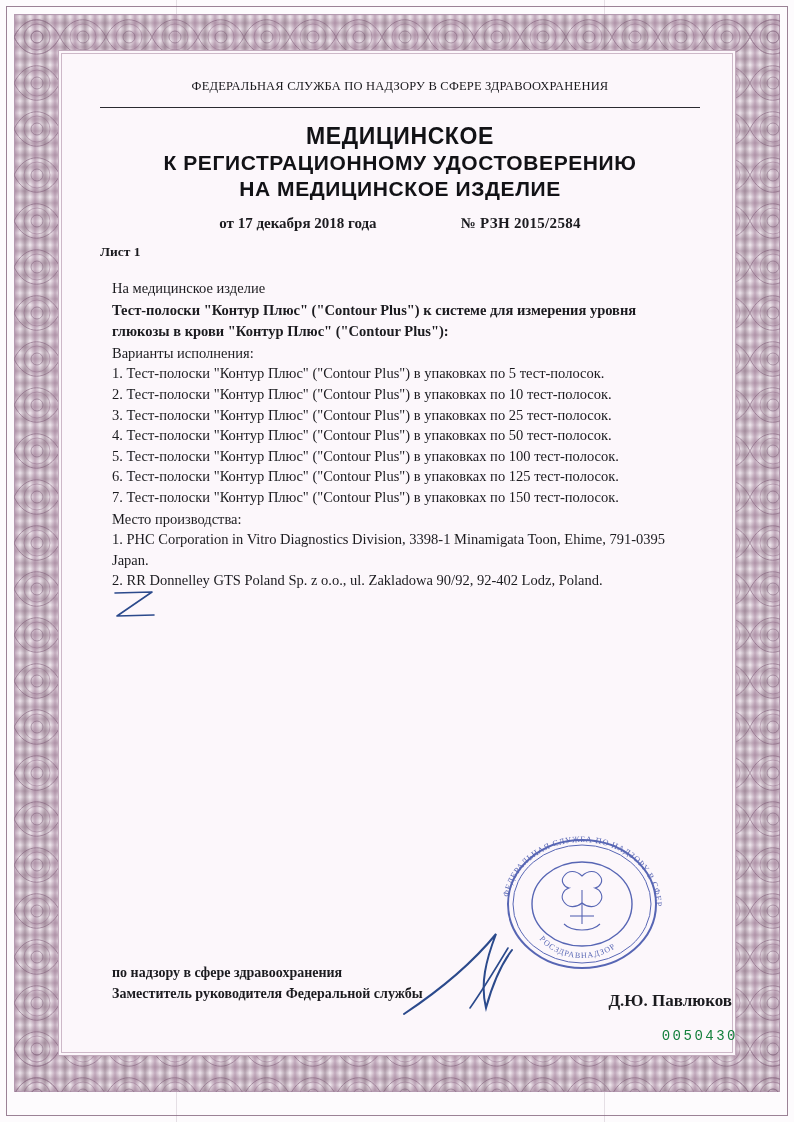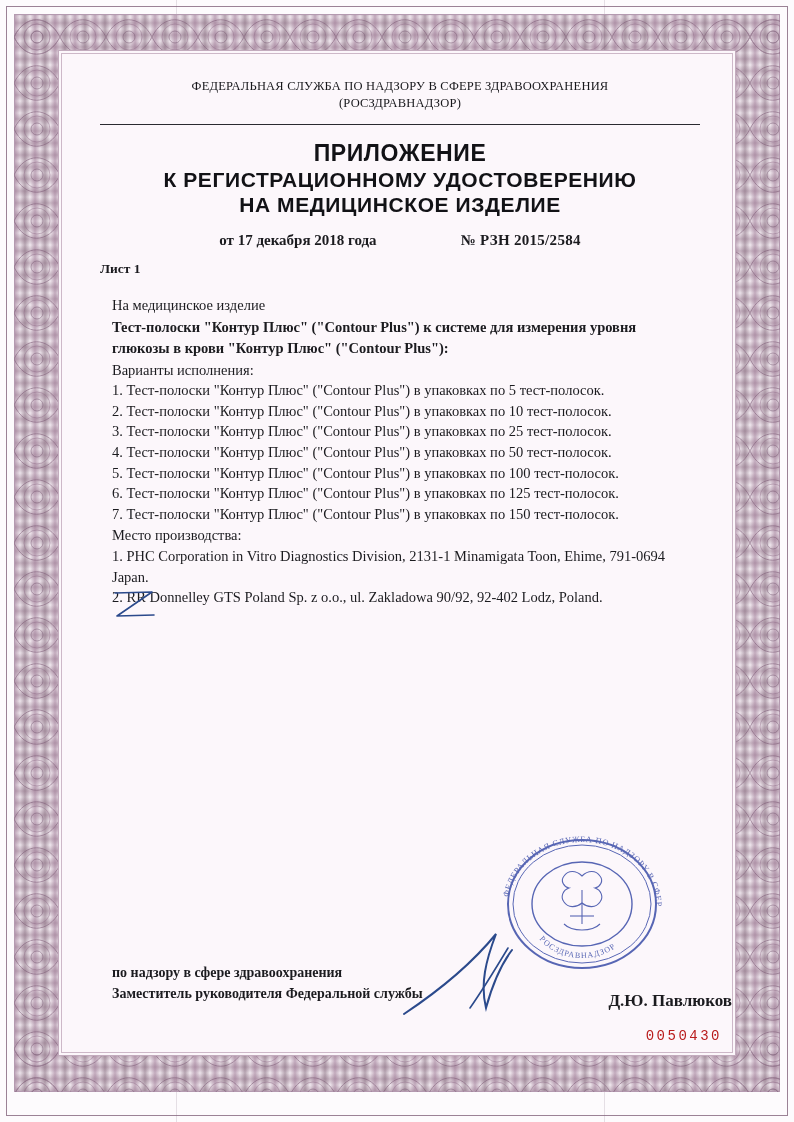--- a/index.html
+++ b/index.html
@@ -201,23 +201,23 @@
   .signature-ink {
     position: absolute;
     left: 400px;
     top: 930px;
     width: 150px;
     height: 90px;
   }
 
   .serial {
     position: absolute;
-    right: 72px;
+    right: 56px;
     top: 1028px;
-    color: #b91c1c;
+    color: #15803d;
     font-family: "Liberation Mono", monospace;
     font-size: 14px;
     letter-spacing: 2.5px;
   }
 </style>
 </head>
 <body>
 
 <div class="page">
 
@@ -241,27 +241,26 @@
     <rect x="0" y="0" width="44" height="1078" fill="url(#waveH)"></rect>
     <rect x="722" y="0" width="44" height="1078" fill="url(#waveH)"></rect>
   </svg>
 
   <div class="border-inner-mask"></div>
 
   <div class="content">
 
     <div class="agency">
       <div>ФЕДЕРАЛЬНАЯ СЛУЖБА ПО НАДЗОРУ В СФЕРЕ ЗДРАВООХРАНЕНИЯ</div>
-      <div class="line2">(РОСЗДРАВНАДЗОР)</div>
     </div>
 
     <hr class="hr-top">
 
     <div class="title">
-      <div class="l1">ПРИЛОЖЕНИЕ</div>
+      <div class="l1">МЕДИЦИНСКОЕ</div>
       <div>К РЕГИСТРАЦИОННОМУ УДОСТОВЕРЕНИЮ</div>
       <div>НА МЕДИЦИНСКОЕ ИЗДЕЛИЕ</div>
     </div>
 
     <div class="meta-row">
       <div class="date">от  17 декабря 2018 года</div>
       <div class="regnum">№  РЗН 2015/2584</div>
     </div>
 
     <div class="sheet">Лист  1</div>
@@ -275,21 +274,21 @@
         <li>1. Тест-полоски "Контур Плюс" ("Contour Plus") в упаковках по 5 тест-полосок.</li>
         <li>2. Тест-полоски "Контур Плюс" ("Contour Plus") в упаковках по 10 тест-полосок.</li>
         <li>3. Тест-полоски "Контур Плюс" ("Contour Plus") в упаковках по 25 тест-полосок.</li>
         <li>4. Тест-полоски "Контур Плюс" ("Contour Plus") в упаковках по 50 тест-полосок.</li>
         <li>5. Тест-полоски "Контур Плюс" ("Contour Plus") в упаковках по 100 тест-полосок.</li>
         <li>6. Тест-полоски "Контур Плюс" ("Contour Plus") в упаковках по 125 тест-полосок.</li>
         <li>7. Тест-полоски "Контур Плюс" ("Contour Plus") в упаковках по 150 тест-полосок.</li>
       </ul>
       <div class="place-head">Место производства:</div>
       <ul class="place">
-        <li>1. PHC Corporation in Vitro Diagnostics Division, 2131-1 Minamigata Toon, Ehime, 791-0694 Japan.</li>
+        <li>1. PHC Corporation in Vitro Diagnostics Division, 3398-1 Minamigata Toon, Ehime, 791-0395 Japan.</li>
         <li>2. RR Donnelley GTS Poland Sp. z o.o., ul. Zakladowa 90/92, 92-402 Lodz, Poland.</li>
       </ul>
     </div>
   </div>
 
   <svg class="ink-mark" viewBox="0 0 46 34">
     <path d="M3,5 L40,4 L5,28 L42,27" fill="none" stroke="#2b4a8c" stroke-width="1.6" stroke-linecap="round" stroke-linejoin="round"></path>
   </svg>
 
   <svg class="stamp" viewBox="0 0 180 150">

